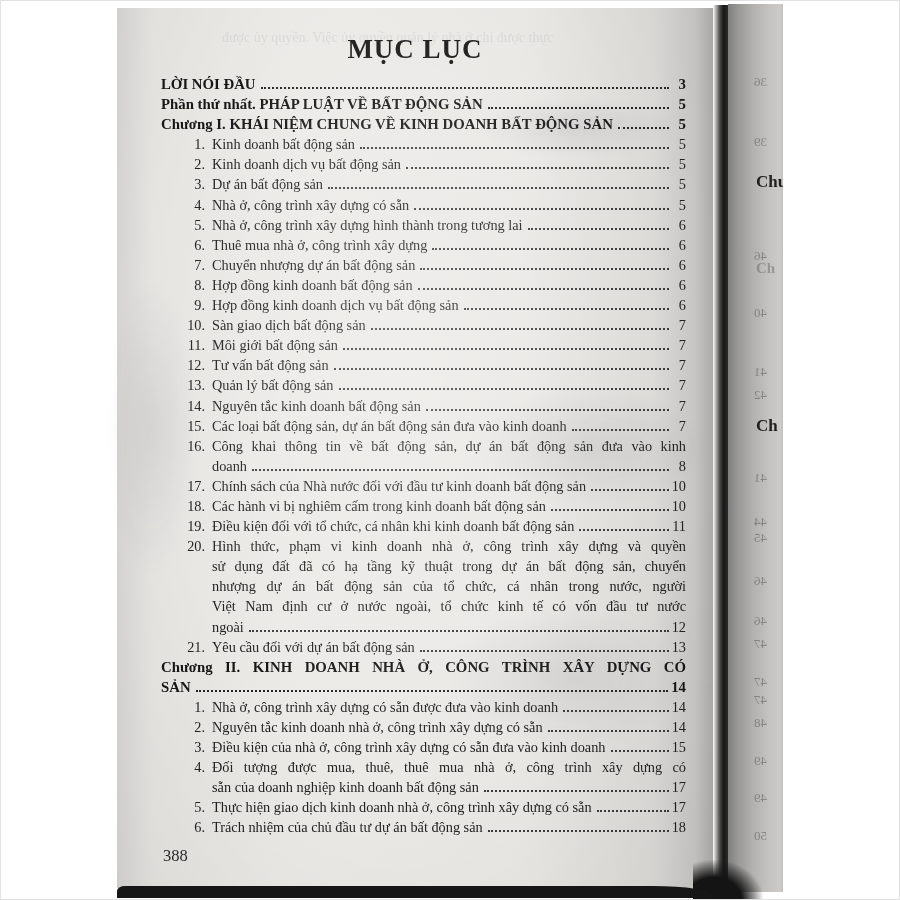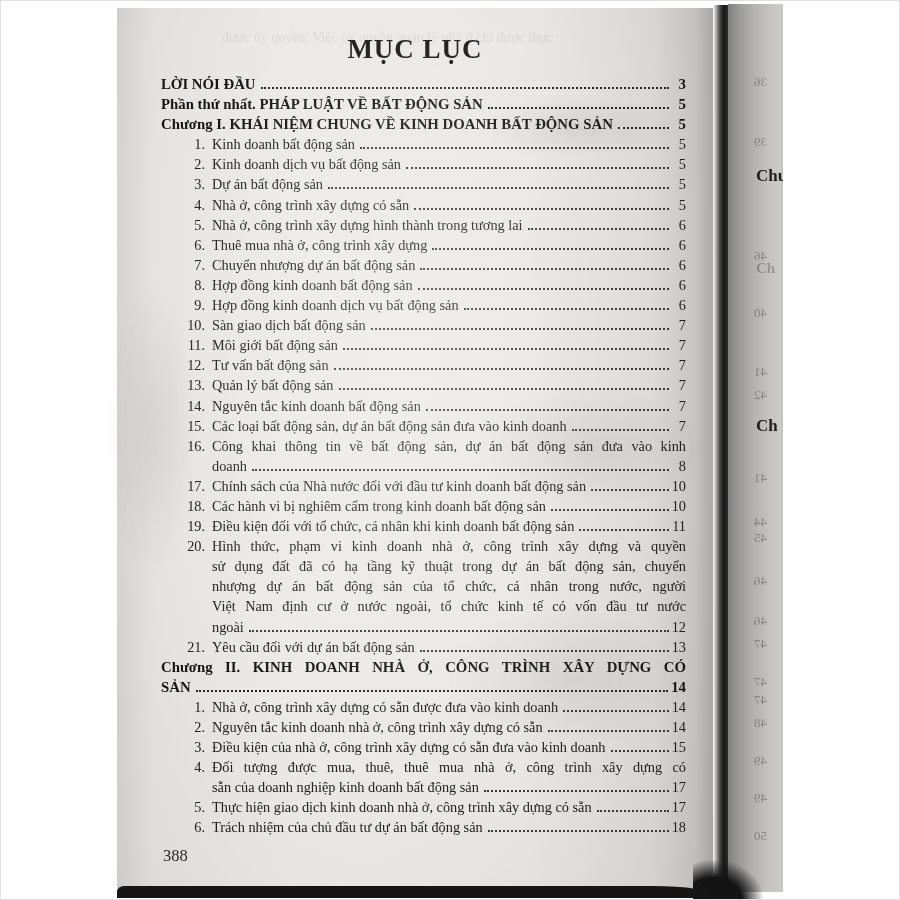--- a/index.html
+++ b/index.html
@@ -398,21 +398,21 @@
           </div>
         </div>
       </div>
     </div>
 
   <div class="folio">388</div>
 </div>
 
 <div class="spine"></div>
 <div class="curl" id="curl">
-    <span class="curl-frag " style="top: 162px;">Chư</span>
+    <span class="curl-frag " style="top: 168px;">Chư</span>
     <span class="curl-frag faint" style="top: 256px;">Ch</span>
     <span class="curl-frag " style="top: 412px;">Ch</span>
     <span class="curl-num" style="top: 70px;">36</span>
     <span class="curl-num" style="top: 130px;">39</span>
     <span class="curl-num" style="top: 244px;">46</span>
     <span class="curl-num" style="top: 301px;">40</span>
     <span class="curl-num" style="top: 360px;">41</span>
     <span class="curl-num" style="top: 383px;">42</span>
     <span class="curl-num" style="top: 466px;">41</span>
     <span class="curl-num" style="top: 510px;">44</span>

